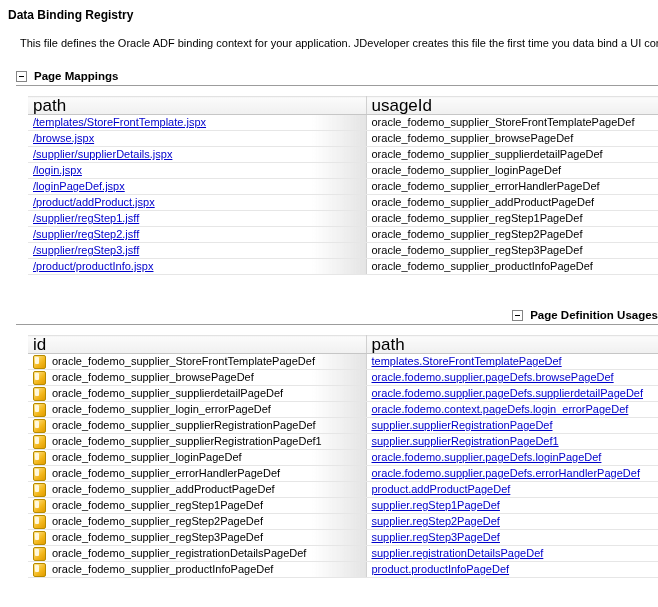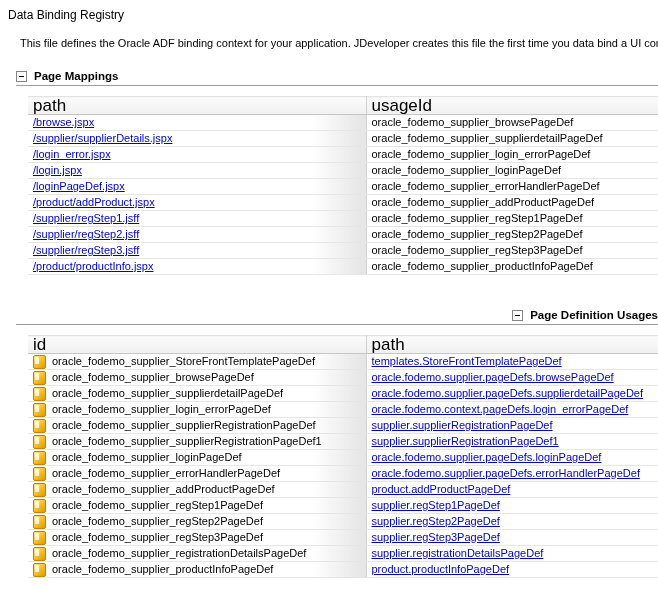--- a/index.html
+++ b/index.html
@@ -1,21 +1,21 @@
 <!DOCTYPE html>
 <html><head>
 <meta charset="utf-8">
 <style>
   html,body{margin:0;padding:0;}
   body{
     width:658px;height:607px;background:#ffffff;color:#000;
     font-family:"Liberation Sans",sans-serif;font-size:11px;
     overflow:hidden;position:relative;
   }
-  .page-title{font-weight:normal;font-size:12px;padding:8px 0 0 8px;white-space:nowrap;}
+  .page-title{font-weight:bold;font-size:12px;padding:8px 0 0 8px;white-space:nowrap;}
   .page-desc{margin:15px 0 0 20px;white-space:nowrap;overflow:hidden;}
   .sec-head{
     margin:21px 0 1px 16px;padding-bottom:3px;margin-right:0;
     border-bottom:1px solid #9c9c9c;
     display:flex;align-items:center;gap:7px;
   }
   .sec-head.second{margin-top:34px;justify-content:flex-end;}
   .sec-title{font-weight:bold;font-size:11.5px;white-space:nowrap;}
   .collapse-box{
     width:9px;height:9px;border:1px solid #848484;background:#ffffff;
@@ -74,35 +74,35 @@
   </div>
 
   <table class="grid">
     <thead>
       <tr>
         <th class="c1">path</th>
         <th>usageId</th>
       </tr>
     </thead>
     <tbody>
+  <tr>
+    <td class="c1 indent"><a class="link" href="#">/templates/StoreFrontTemplate.jspx</a></td>
+    <td>oracle_fodemo_supplier_StoreFrontTemplatePageDef</td>
+  </tr>
 
   <tr>
     <td class="c1 indent"><a class="link" href="#">/browse.jspx</a></td>
     <td>oracle_fodemo_supplier_browsePageDef</td>
   </tr>
 
   <tr>
     <td class="c1 indent"><a class="link" href="#">/supplier/supplierDetails.jspx</a></td>
     <td>oracle_fodemo_supplier_supplierdetailPageDef</td>
   </tr>
 
-  <tr>
-    <td class="c1 indent"><a class="link" href="#">/login_error.jspx</a></td>
-    <td>oracle_fodemo_supplier_login_errorPageDef</td>
-  </tr>
 
   <tr>
     <td class="c1 indent"><a class="link" href="#">/login.jspx</a></td>
     <td>oracle_fodemo_supplier_loginPageDef</td>
   </tr>
 
   <tr>
     <td class="c1 indent"><a class="link" href="#">/loginPageDef.jspx</a></td>
     <td>oracle_fodemo_supplier_errorHandlerPageDef</td>
   </tr>

